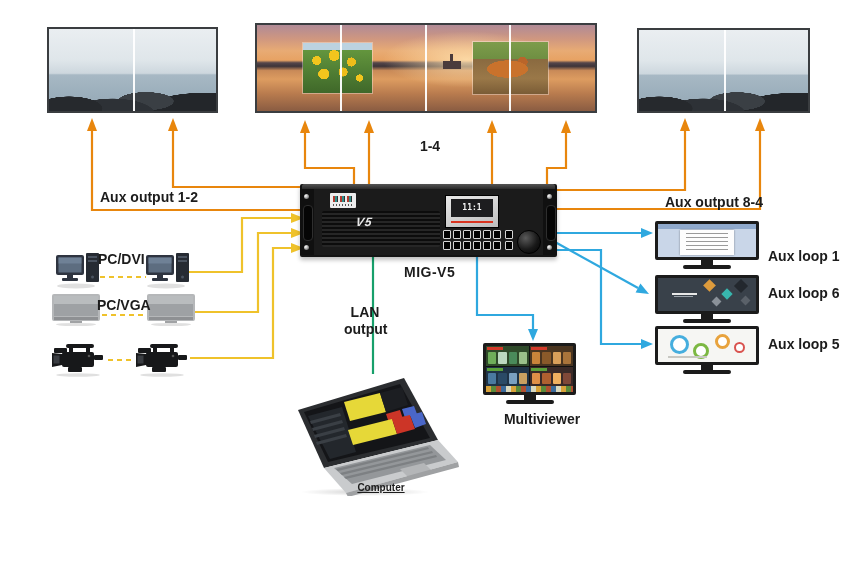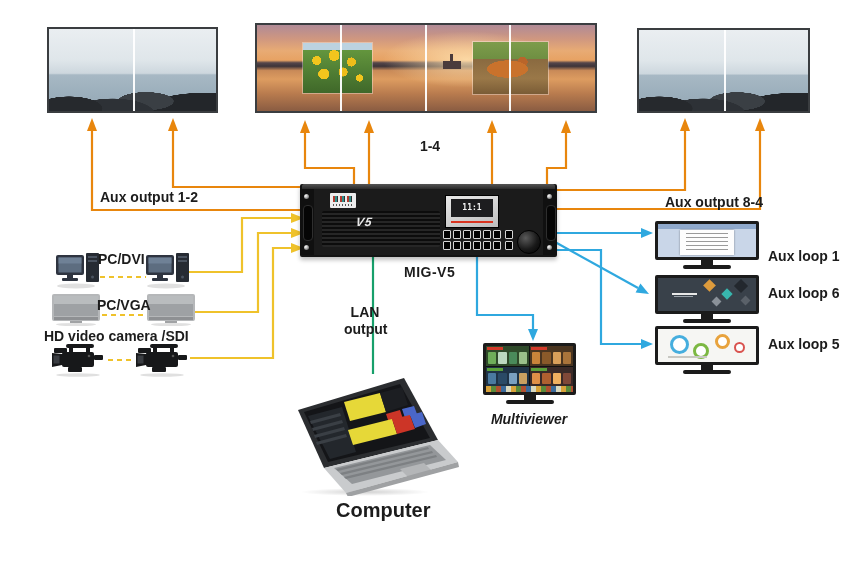--- a/index.html
+++ b/index.html
@@ -189,27 +189,26 @@
     <div class="divider" style="left:85px;"></div>
   </div>
 
   <div class="lbl lbl-center" style="left:345px;top:138px;width:170px;">
     <div>1-4</div>
   </div>
   <div class="lbl" style="left:100px;top:189px;">Aux output 1-2</div>
   <div class="lbl" style="left:665px;top:194px;">Aux output 8-4</div>
   <div class="lbl" style="left:98px;top:251px;">PC/DVI</div>
   <div class="lbl" style="left:97px;top:297px;">PC/VGA</div>
-  <div class="lbl" style="left:44px;top:328px;">HD video camera /SDI</div>
   <div class="lbl lbl-center" style="left:328px;top:304px;width:42px;line-height:17px;margin-left:16px;">
     <div>LAN</div>
     <div>output</div>
   </div>
-  <div class="lbl lbl-center" style="left:336px;top:499px;width:90px;font-size:20px;">Computer</div>
-  <div class="lbl lbl-center" style="left:481px;top:411px;width:96px;font-style:italic;">Multiviewer</div>
+  <div class="lbl lbl-center" style="left:336px;top:482px;width:90px;font-size:10px;text-decoration:underline;">Computer</div>
+  <div class="lbl lbl-center" style="left:494px;top:411px;width:96px;">Multiviewer</div>
   <div class="lbl" style="left:404px;top:264px;letter-spacing:.5px;">MIG-V5</div>
   <div class="lbl" style="left:768px;top:248px;">Aux loop 1</div>
   <div class="lbl" style="left:768px;top:285px;">Aux loop 6</div>
   <div class="lbl" style="left:768px;top:336px;">Aux loop 5</div>
 
   <div class="device">
     <div class="dev-top"></div>
     <div class="ear left">
       <div class="screw" style="top:5px;"></div>
       <div class="handle"></div>

